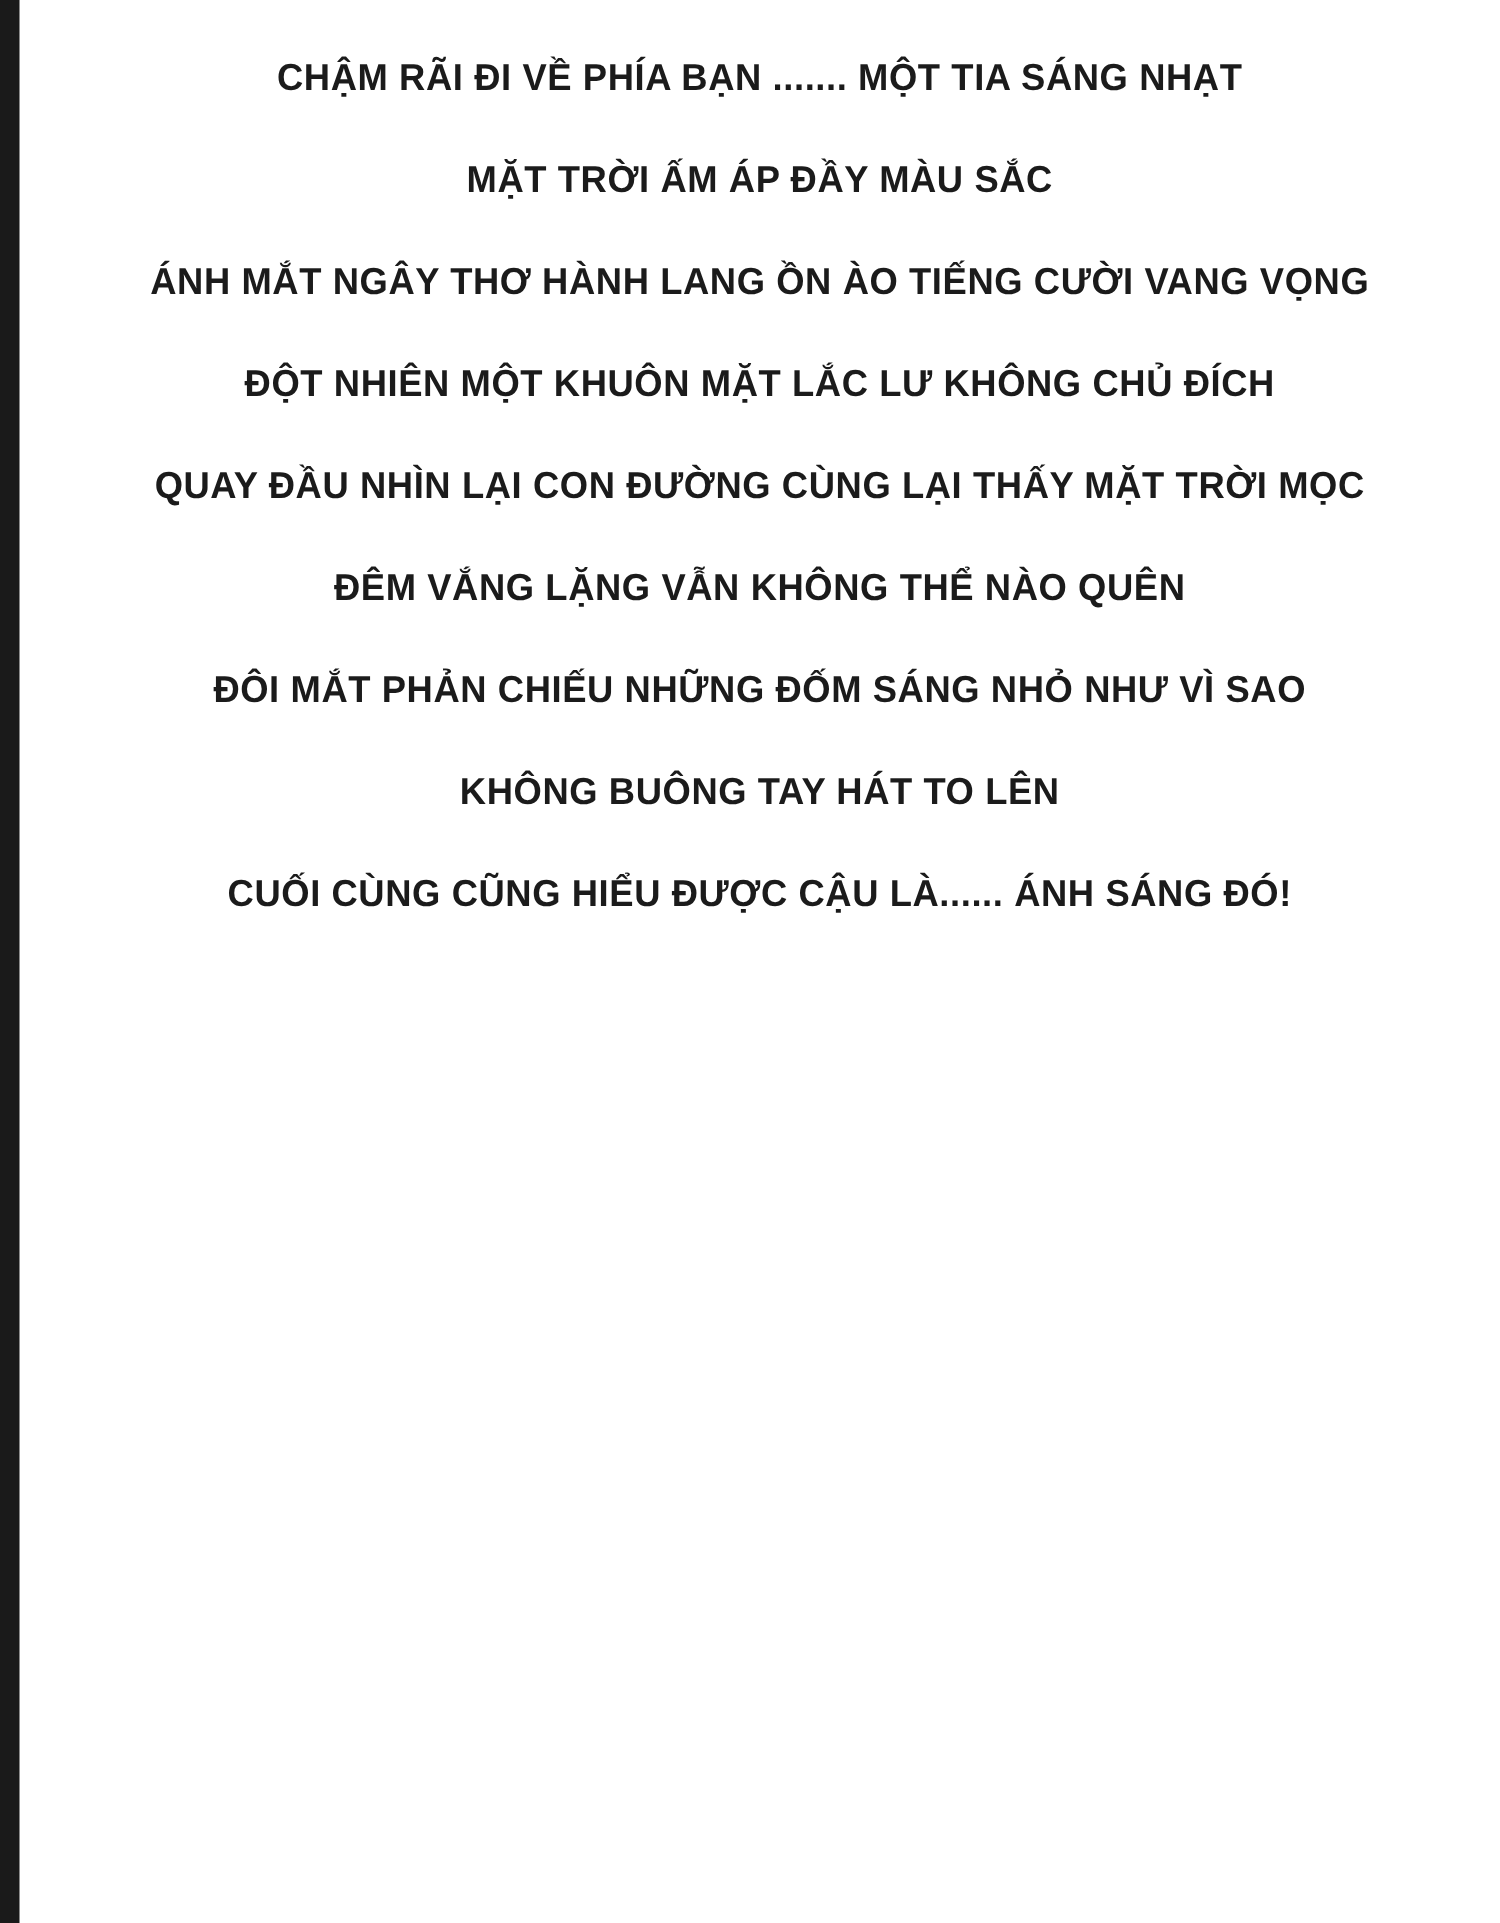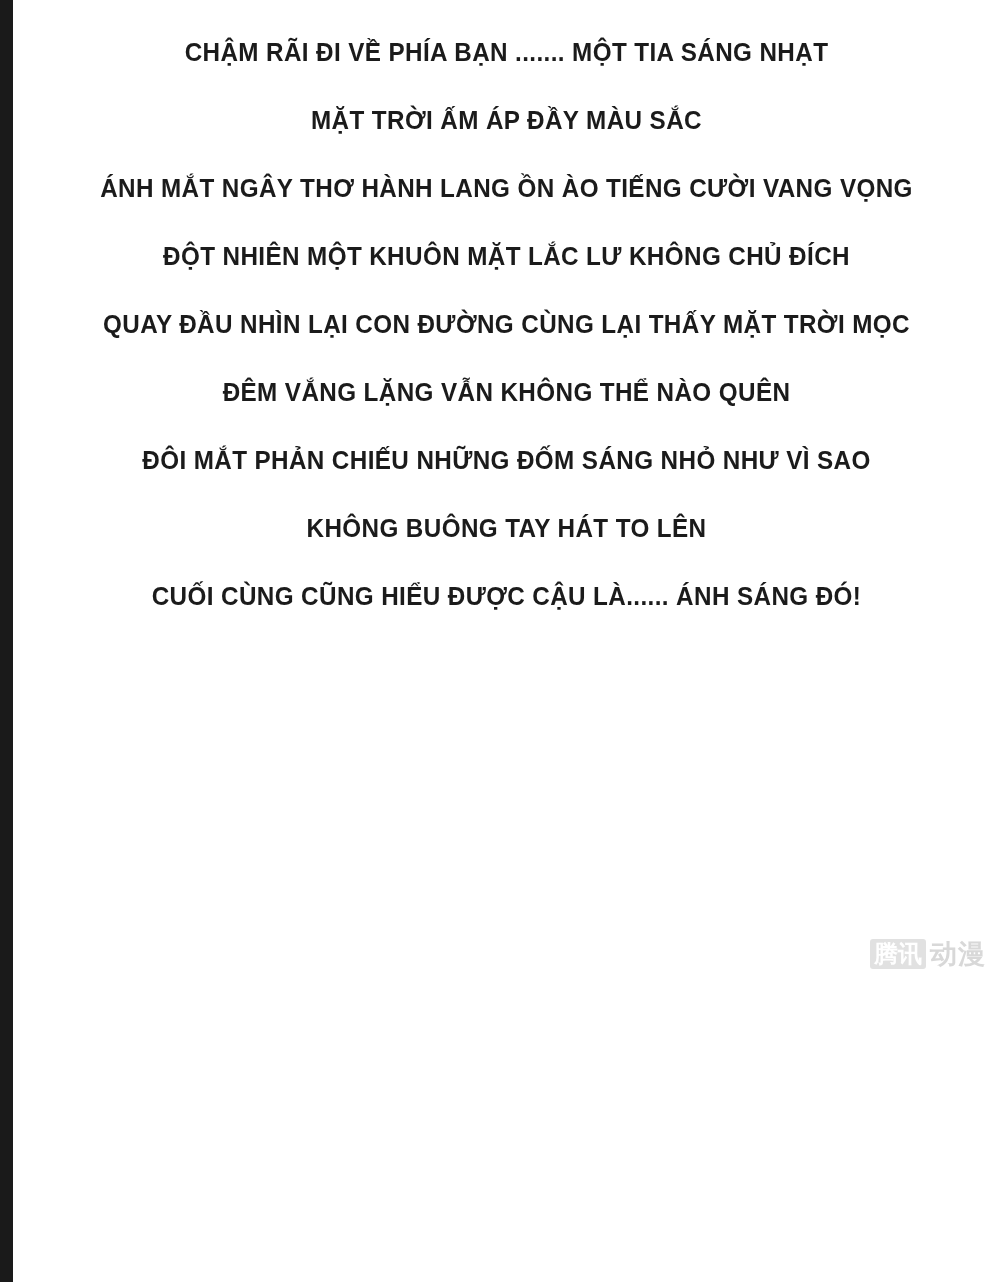--- a/index.html
+++ b/index.html
@@ -89,18 +89,14 @@
     <div class="line">MẶT TRỜI ẤM ÁP ĐẦY MÀU SẮC</div>
     <div class="line">ÁNH MẮT NGÂY THƠ HÀNH LANG ỒN ÀO TIẾNG CƯỜI VANG VỌNG</div>
     <div class="line">ĐỘT NHIÊN MỘT KHUÔN MẶT LẮC LƯ KHÔNG CHỦ ĐÍCH</div>
     <div class="line">QUAY ĐẦU NHÌN LẠI CON ĐƯỜNG CÙNG LẠI THẤY MẶT TRỜI MỌC</div>
     <div class="line">ĐÊM VẮNG LẶNG VẪN KHÔNG THỂ NÀO QUÊN</div>
     <div class="line">ĐÔI MẮT PHẢN CHIẾU NHỮNG ĐỐM SÁNG NHỎ NHƯ VÌ SAO</div>
     <div class="line">KHÔNG BUÔNG TAY HÁT TO LÊN</div>
     <div class="line">CUỐI CÙNG CŨNG HIỂU ĐƯỢC CẬU LÀ...... ÁNH SÁNG ĐÓ!</div>
   </div>
 
-  <div class="watermark">
-    <span class="wm-badge">腾讯</span>
-    <span class="wm-text">动漫</span>
-  </div>
 
 </div>
 
 </body></html>

